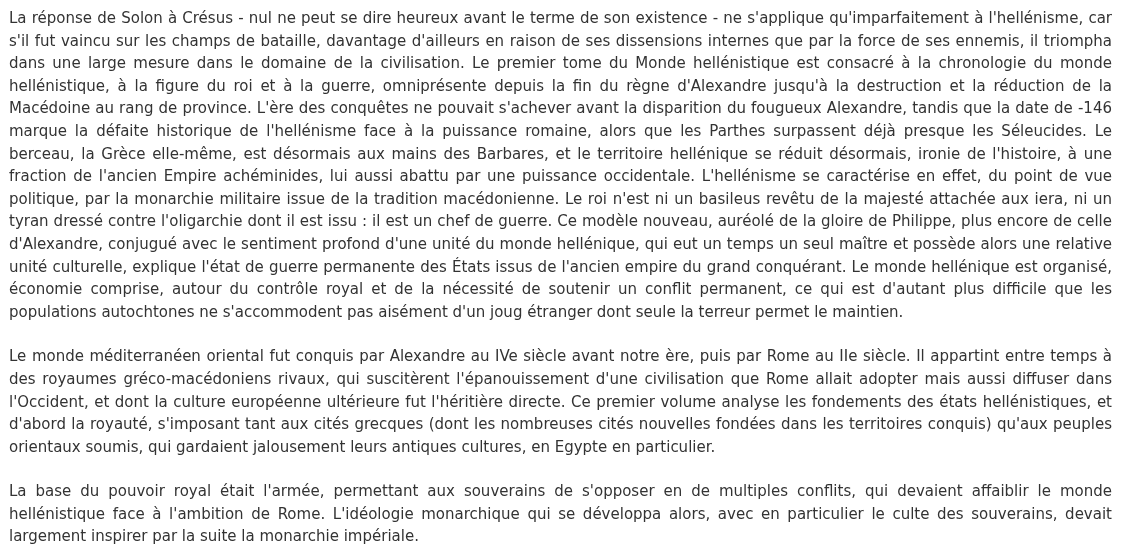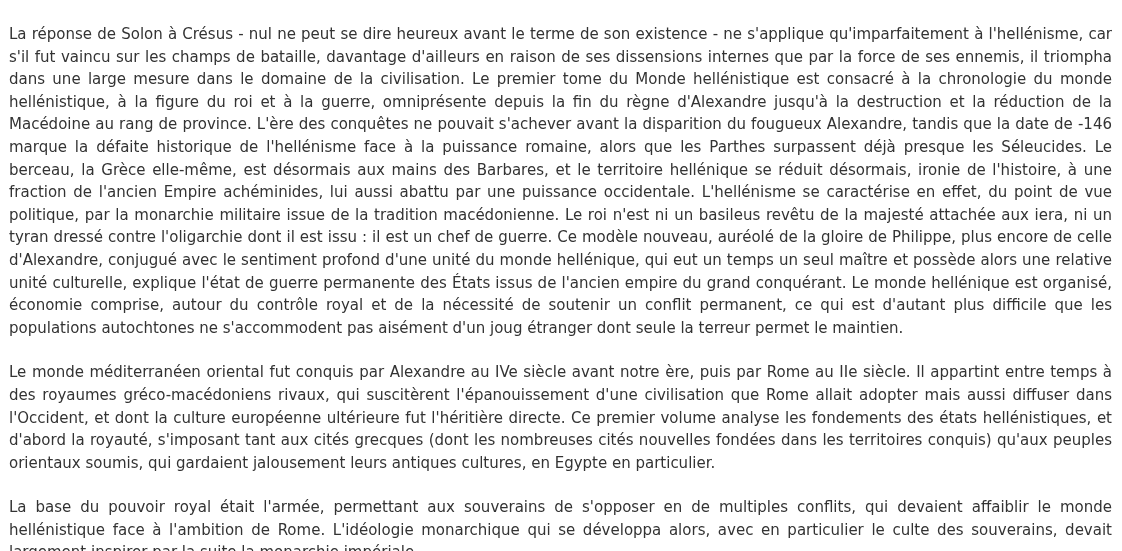--- a/index.html
+++ b/index.html
@@ -9,21 +9,21 @@
   }
   .page {
     width: 1122px;
     height: 551px;
     box-sizing: border-box;
     padding: 7px 10px 0 9px;
     background: #ffffff;
     overflow: hidden;
   }
   .page p {
-    margin: 16px 0 22px 0;
+    margin: 0 0 22px 0;
     font-family: "DejaVu Sans", "Liberation Sans", sans-serif;
     font-size: 15px;
     line-height: 22.6px;
     color: #333333;
     text-align: justify;
     text-justify: inter-word;
   }
 </style>
 </head>
 <body>

